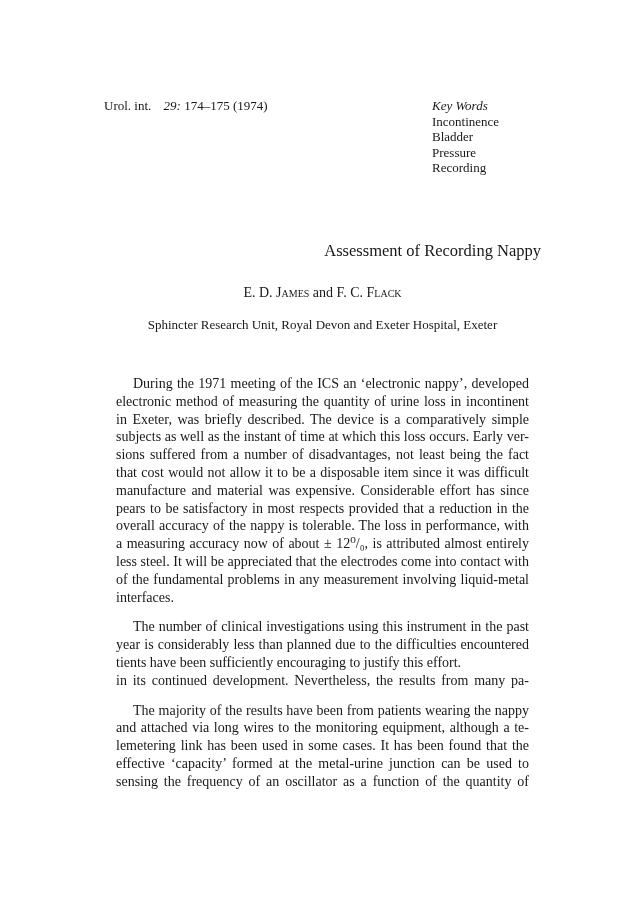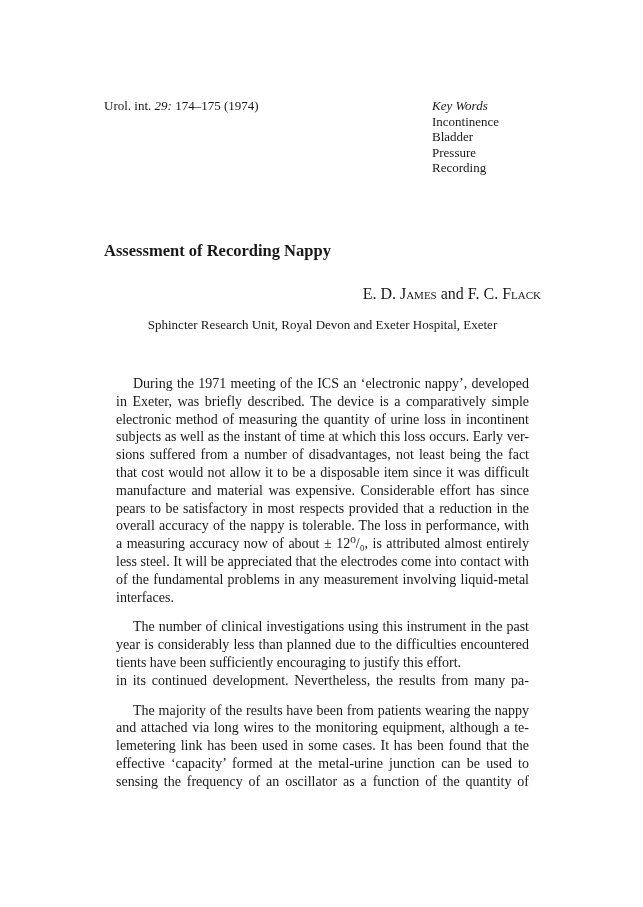--- a/index.html
+++ b/index.html
@@ -13,46 +13,46 @@
     overflow: hidden;
   }
   .citation {
     position: absolute;
     left: 104px;
     top: 98px;
     font-size: 13px;
     line-height: 16px;
     white-space: nowrap;
   }
-  .citation .vol { font-style: italic; }
+  .citation .vol { font-style: italic; margin-left: 9px; }
   .keywords {
     position: absolute;
     left: 432px;
     top: 98px;
     font-size: 13px;
     line-height: 15.6px;
   }
   .kw-heading { font-style: italic; }
   .article-title {
     position: absolute;
     left: 104px;
     width: 437px;
     top: 241px;
-    text-align: left;
-    font-weight: bold;
+    text-align: right;
+    font-weight: normal;
     font-size: 16.5px;
     line-height: 20px;
   }
   .authors {
     position: absolute;
     left: 104px;
     width: 437px;
     top: 285px;
-    text-align: right;
-    font-size: 16px;
+    text-align: center;
+    font-size: 14px;
   }
   .authors .sc { font-variant: small-caps; }
   .affiliation {
     position: absolute;
     left: 104px;
     width: 437px;
     top: 317px;
     text-align: center;
     font-size: 13px;
   }
@@ -97,22 +97,22 @@
 
   <div class="authors">
     <span class="sc">E. D. James</span><span> and </span><span class="sc">F. C. Flack</span>
   </div>
 
   <div class="affiliation">Sphincter Research Unit, Royal Devon and Exeter Hospital, Exeter</div>
 
   <div class="article-body">
       <div class="para">
         <div class="line first">During the 1971 meeting of the ICS an ‘electronic nappy’, developed</div>
+        <div class="line">electronic method of measuring the quantity of urine loss in incontinent</div>
         <div class="line">in Exeter, was briefly described. The device is a comparatively simple</div>
-        <div class="line">electronic method of measuring the quantity of urine loss in incontinent</div>
         <div class="line">subjects as well as the instant of time at which this loss occurs. Early ver-</div>
         <div class="line">sions suffered from a number of disadvantages, not least being the fact</div>
         <div class="line">that cost would not allow it to be a disposable item since it was difficult to</div>
         <div class="line">manufacture and material was expensive. Considerable effort has since</div>
         <div class="line">pears to be satisfactory in most respects provided that a reduction in the</div>
         <div class="line">overall accuracy of the nappy is tolerable. The loss in performance, with</div>
         <div class="line">a measuring accuracy now of about ± 12⁰/₀, is attributed almost entirely</div>
         <div class="line">less steel. It will be appreciated that the electrodes come into contact with</div>
         <div class="line">of the fundamental problems in any measurement involving liquid-metal</div>
         <div class="line lastleft">interfaces.</div>

